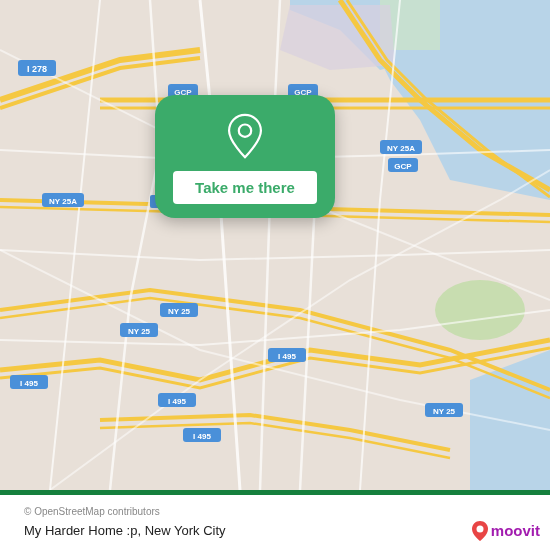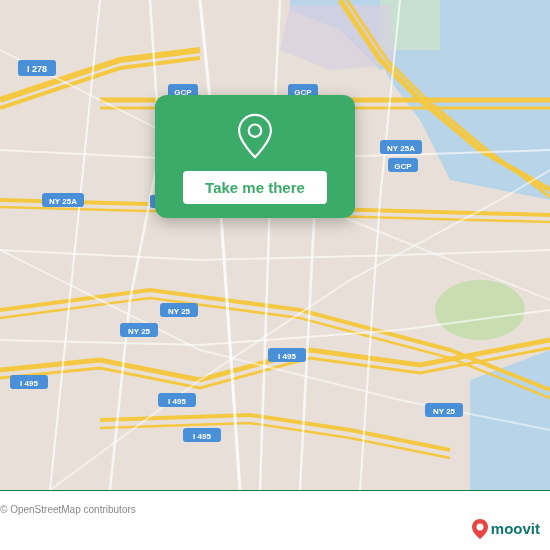--- a/index.html
+++ b/index.html
@@ -26,23 +26,23 @@
       position: absolute;
       top: 0; left: 0;
       width: 100%; height: 100%;
     }
 
     
     .card-overlay {
       position: absolute;
       top: 95px;
       left: 155px;
-      width: 200px;
+      width: 180px;
       background: #3bab6a;
-      border-radius: 12px;
+      border-radius: 20px;
       display: flex;
       flex-direction: column;
       align-items: center;
       padding: 18px 16px 14px 16px;
       box-shadow: 0 4px 16px rgba(0,0,0,0.28);
       z-index: 10;
     }
 
     .card-pin {
       width: 46px;
@@ -62,25 +62,25 @@
       white-space: nowrap;
     }
 
     
     #bottom-bar {
       position: absolute;
       bottom: 0; left: 0;
       width: 550px;
       height: 60px;
       background: white;
-      border-top: 1px solid #15803d;
+      border-top: 5px solid #15803d;
       display: flex;
       flex-direction: column;
       justify-content: center;
-      padding: 6px 10px 4px 0;
+      padding: 6px 10px 4px 24px;
     }
 
     .attribution {
       font-size: 10px;
       color: #888;
       margin-bottom: 3px;
     }
 
     .location-line {
       display: flex;
@@ -96,21 +96,21 @@
     }
 
     .moovit-pin {
       width: 18px;
       height: 22px;
     }
 
     .moovit-text {
       font-size: 15px;
       font-weight: 700;
-      color: #0f766e;
+      color: #a21caf;
     }
 
     .location-text {
       font-size: 13px;
       color: #222;
     }
   </style>
 </head>
 <body>
 
@@ -217,20 +217,21 @@
 
       <circle cx="23" cy="20" r="7" fill="none" stroke="white" stroke-width="2.5"></circle>
     </svg>
     <button class="card-button">Take me there</button>
   </div>
 </div>
 
 <div id="bottom-bar">
   <div class="attribution">© OpenStreetMap contributors</div>
   <div class="location-line">
+    <span class="location-text">My Harder Home :p, New York City</span>
     <div class="moovit-logo">
       <svg class="moovit-pin" viewBox="0 0 18 22" xmlns="http://www.w3.org/2000/svg">
         <path d="M9 1 C4.5,1 1,4.5 1,9 C1,15 9,21 9,21 C9,21 17,15 17,9 C17,4.5 13.5,1 9,1 Z" fill="#e84545"></path>
         <circle cx="9" cy="9" r="3.5" fill="white"></circle>
       </svg>
       <span class="moovit-text">moovit</span>
     </div>
   </div>
 </div>
 

